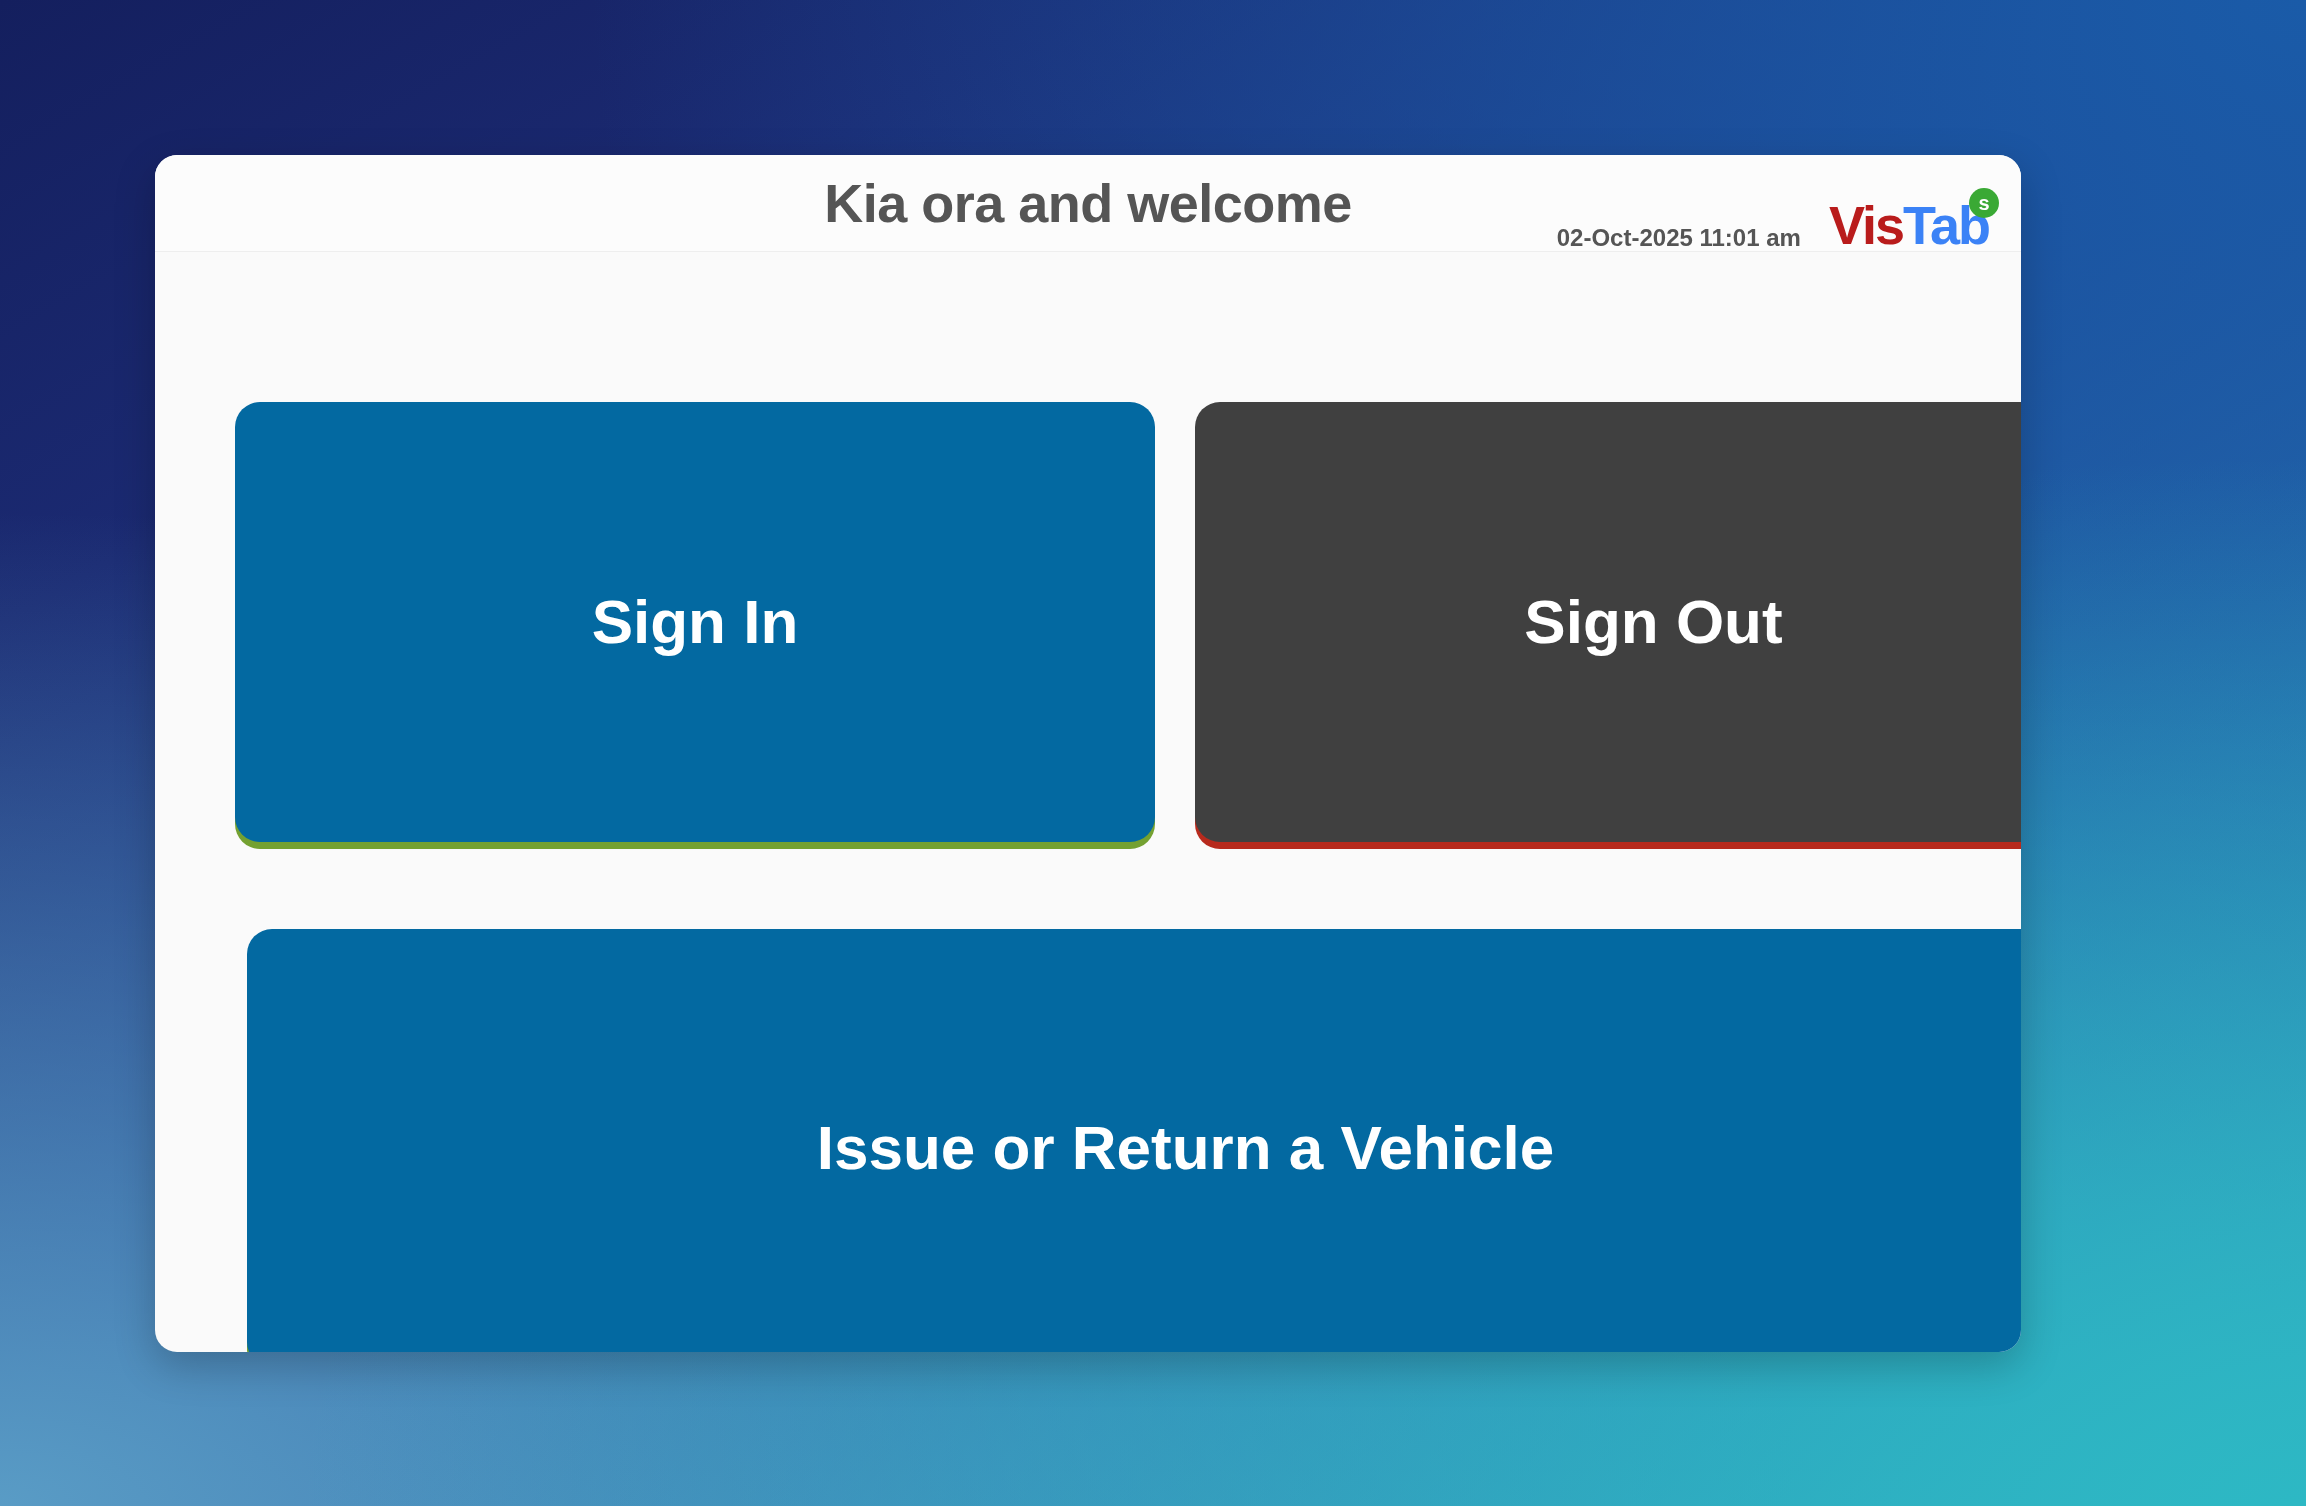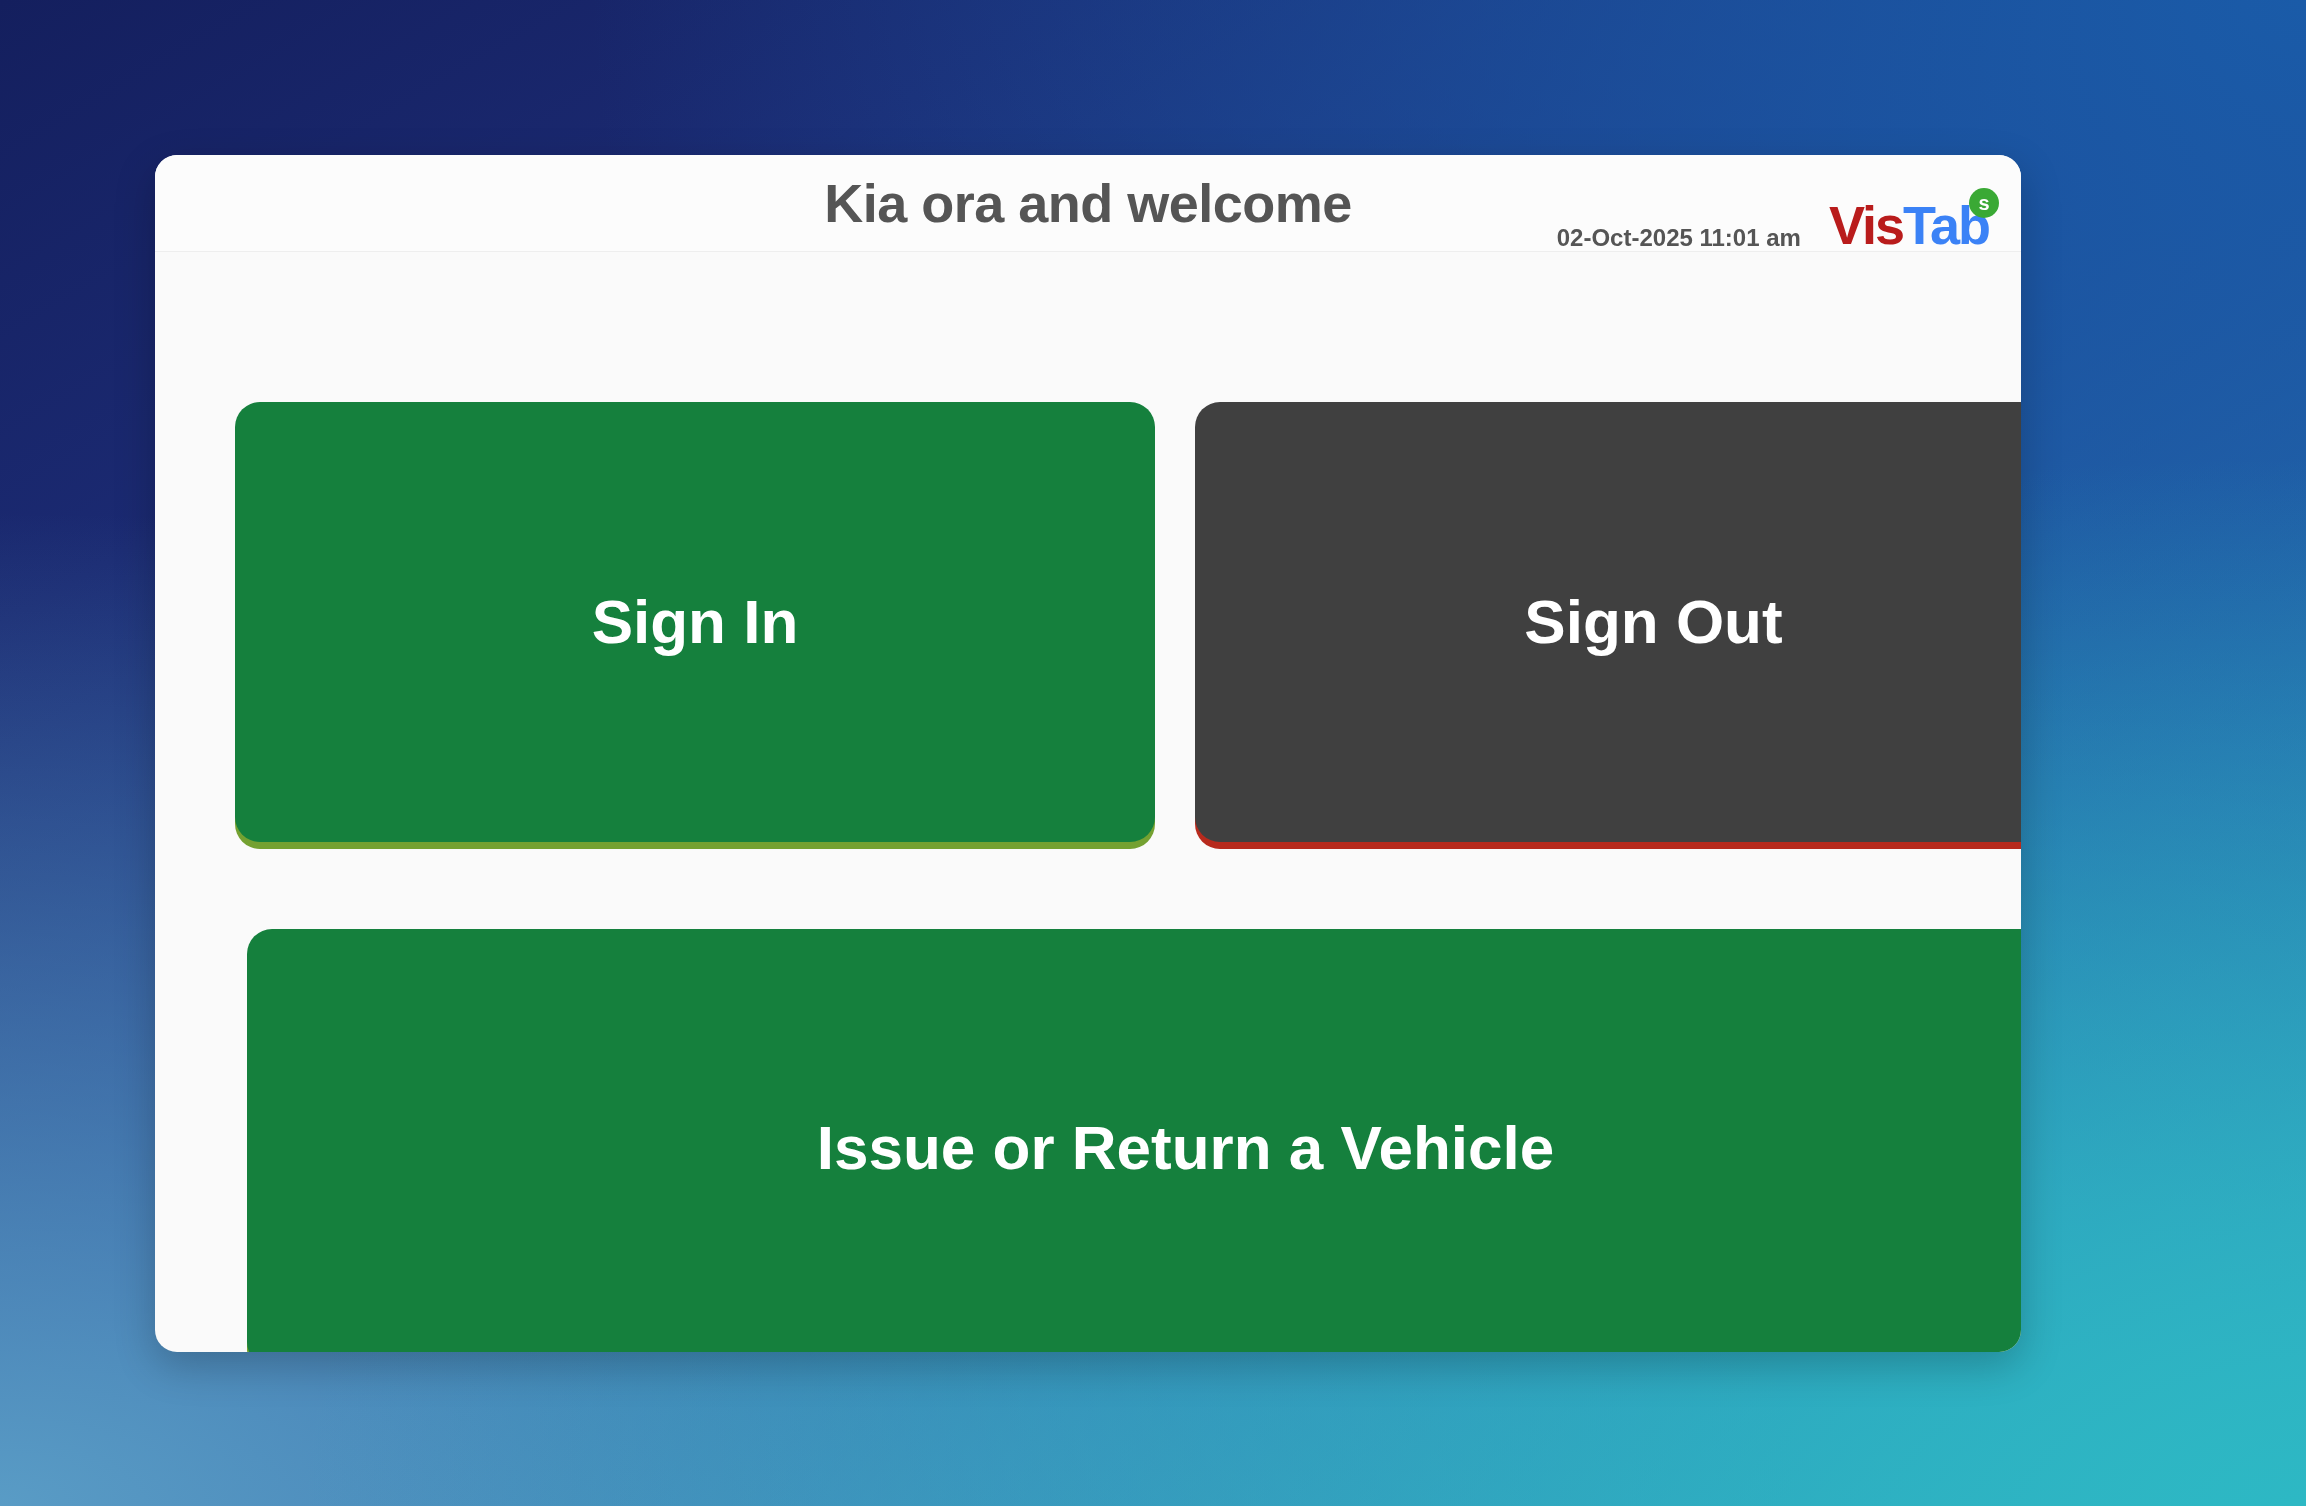--- a/index.html
+++ b/index.html
@@ -103,21 +103,21 @@
     font-size:62px;
     cursor:pointer;
     display:flex;
     align-items:center;
     justify-content:center;
     text-align:center;
     line-height:1.1;
     padding:0 20px;
   }
   .btn-green {
-    background:#15803d;
+    background:#0369a1;
     box-shadow:0 7px 0 #74a131;
   }
   .btn-red {
     background:#404040;
     box-shadow:0 7px 0 #b72a1d;
   }
 
   .btn-signin      { left:80px;  top:150px;  width:920px;  height:440px; }
   .btn-signout     { left:1040px;top:150px;  width:917px;  height:440px; }
   .btn-issuereturn { left:92px;  top:677px;  width:1877px; height:438px;padding-left:20px; }

